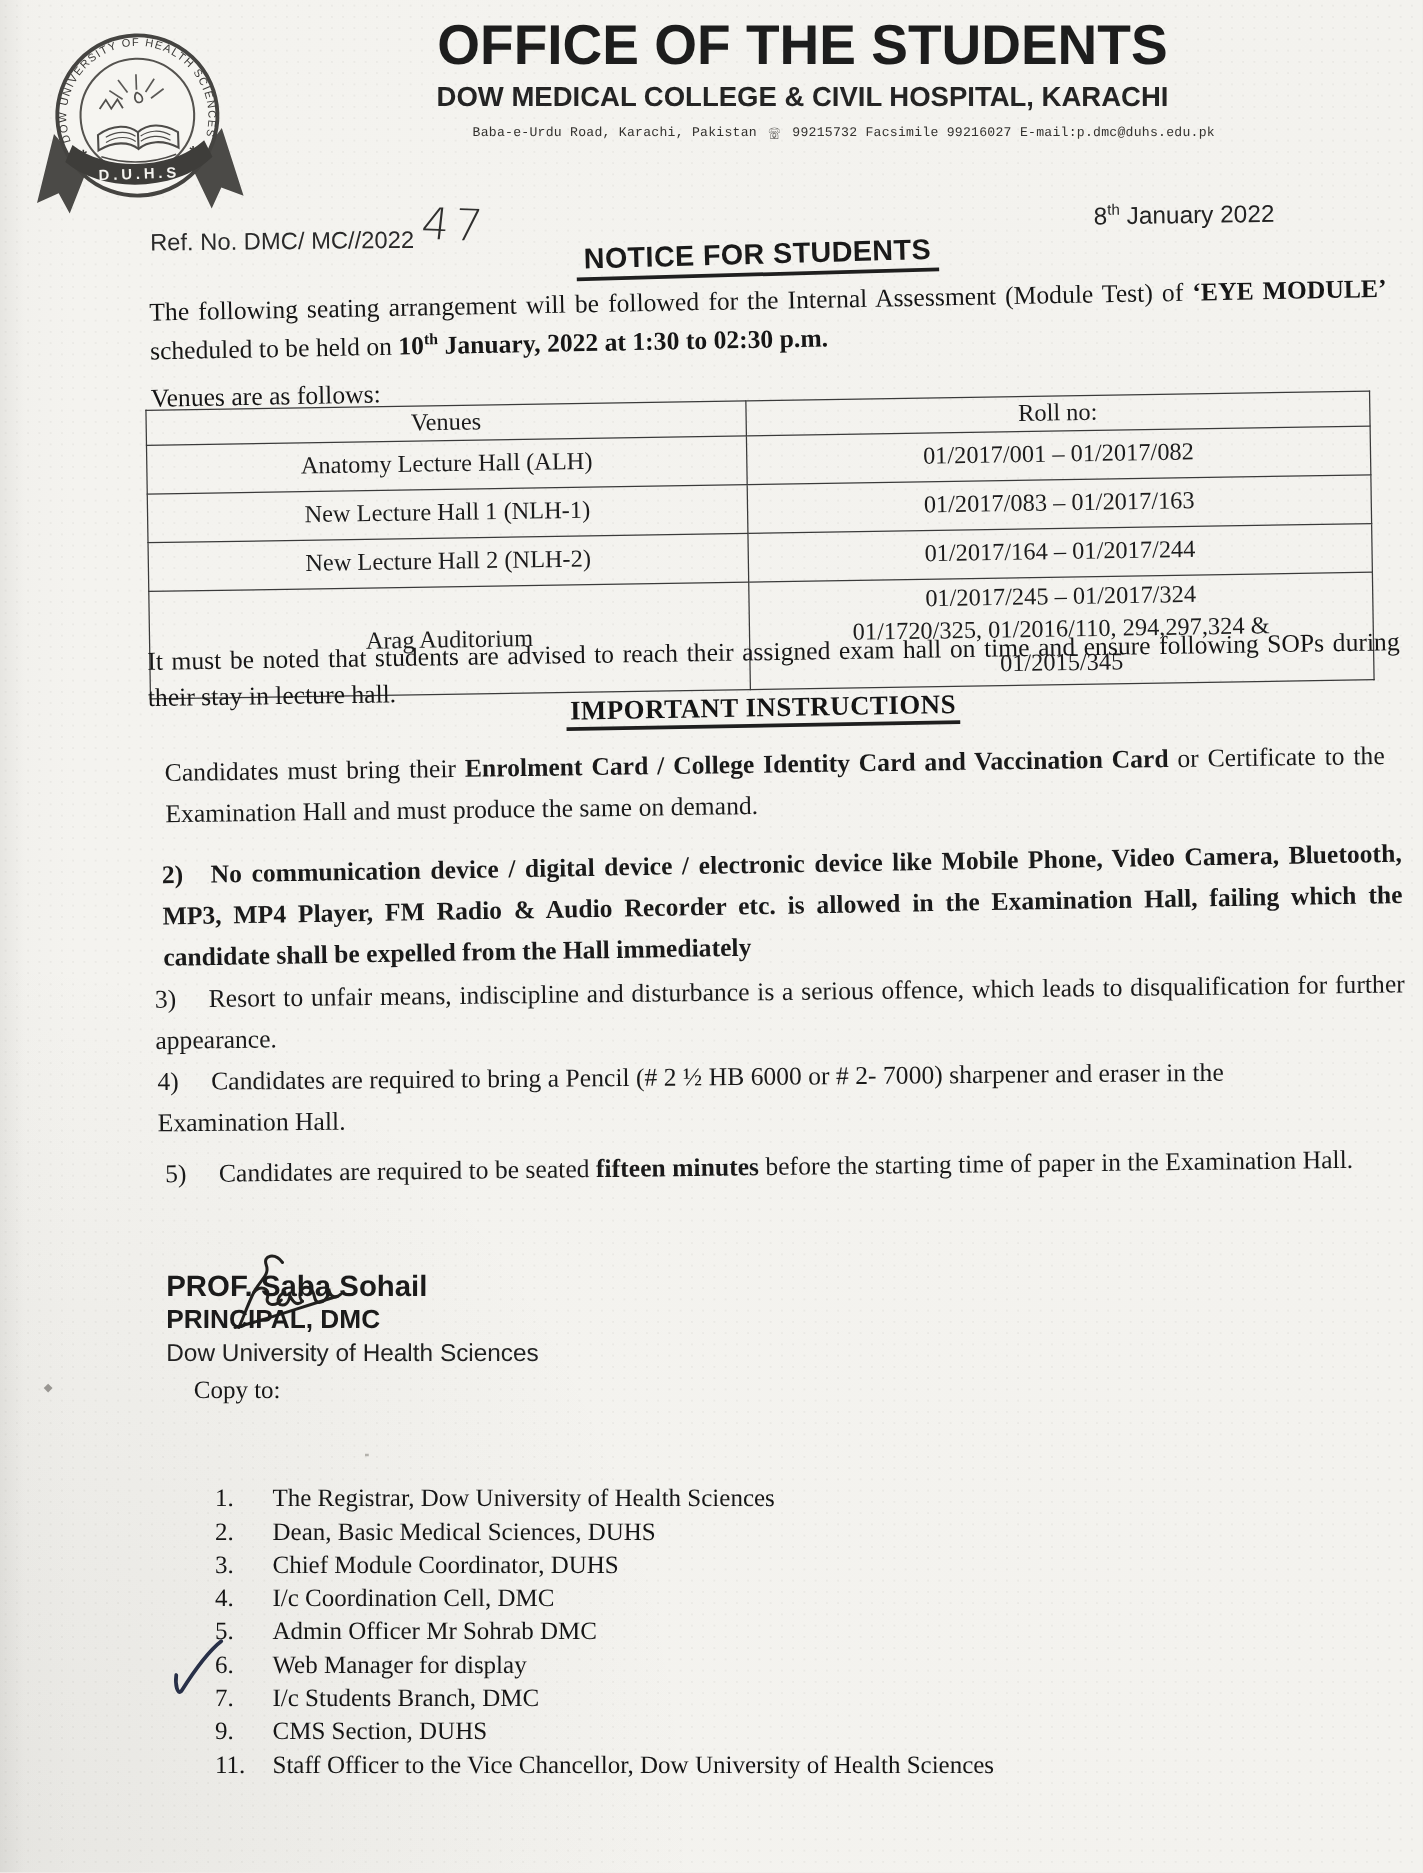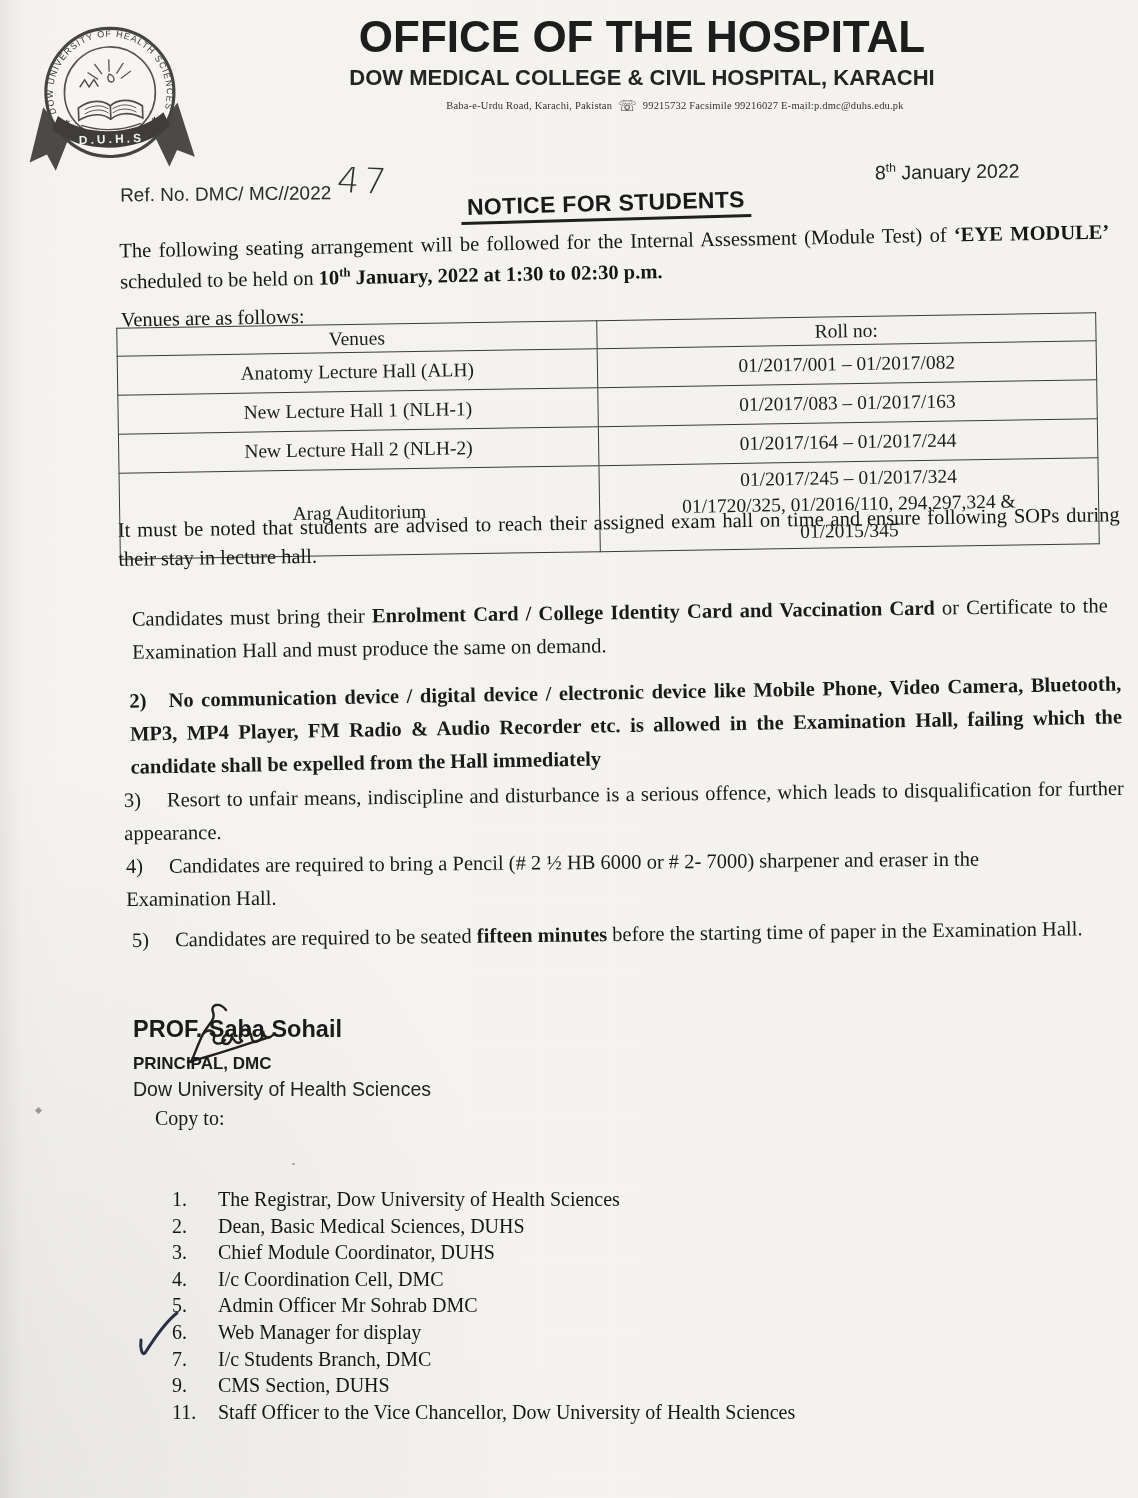--- a/index.html
+++ b/index.html
@@ -29,21 +29,21 @@
   .hdr-title {
     font-family: "Liberation Sans", sans-serif;
     font-weight: bold; font-size: 44px; letter-spacing: 0px;
     color: #1d1d1d; transform: scaleY(1.02); white-space: nowrap;
   }
   .hdr-sub {
     font-family: "Liberation Sans", sans-serif;
     font-weight: bold; font-size: 22px; color: #242424; margin-top: 3px; white-space: nowrap;
   }
   .hdr-contact {
-    font-family: Liberation Serif, serif;
+    font-family: Liberation Mono, monospace;
     font-size: 10.5px; color: #33312e; margin-top: 6px; padding-left: 66px;
     letter-spacing: 0.2px; white-space: nowrap;
   }
   .hdr-contact .phone-glyph { font-size: 15px; vertical-align: -2px; margin: 0 3px; }
 
   
   .ref-line { position: absolute; left: 120px; top: 168px; font-family: "Liberation Sans", sans-serif; font-size: 19px; color: #2a2a2a; transform: rotate(-0.6deg); }
   .ref-handwritten {
     display: inline-block; font-family: "DejaVu Sans", sans-serif; font-weight: 300;
     font-size: 35px; color: #30302f; transform: rotate(3deg) translateY(-6px) skewX(-4deg);
@@ -94,21 +94,21 @@
   #instr-2 { left: 130px; top: 676px; width: 992px; transform: rotate(-1deg); font-weight: bold; }
   #instr-2 .instr-num { margin-right: 22px; }
   #instr-3 { left: 124px; top: 778px; width: 1000px; transform: rotate(-0.7deg); }
   #instr-4 { left: 126px; top: 846px; width: 930px; transform: rotate(-0.5deg); text-align: left; }
   #instr-5 { left: 132px; top: 918px; width: 962px; transform: rotate(-0.7deg); text-align: left; }
 
   
   .sig-svg { position: absolute; left: 180px; top: 1000px; }
   .sig-block { position: absolute; left: 133px; top: 1016px; }
   .sig-name  { font-family: "Liberation Sans", sans-serif; font-weight: bold; font-size: 23.5px; color: #1b1b1b; }
-  .sig-title { font-family: "Liberation Sans", sans-serif; font-weight: bold; font-size: 17px; color: #1b1b1b; margin-top: 11px; }
+  .sig-title { font-family: "Liberation Sans", sans-serif; font-weight: bold; font-size: 21px; color: #1b1b1b; margin-top: 1px; }
   .sig-org   { font-family: "Liberation Sans", sans-serif; font-size: 19.5px; color: #222; margin-top: 4px; }
   .copy-label { font-size: 20px; margin: 6px 0 0 22px; }
 
   
   .copy-list { position: absolute; left: 172px; top: 1186px; list-style: none; font-size: 20px; }
   .copy-list li { position: relative; line-height: 26.6px; white-space: nowrap; }
   .copy-list .li-num { display: inline-block; width: 46px; }
   .check-svg { position: absolute; left: -36px; top: -9px; }
 
   .speck1 { position: absolute; left: 36px; top: 1108px; width: 5px; height: 5px; background: #6b6964; transform: rotate(45deg); opacity: 0.65; }
@@ -157,21 +157,21 @@
         <path d="M 97 92 C 103 88 112 87 120 92" stroke-width="0.9"></path>
         <path d="M 66 103 q 29 10 58 0" stroke-width="1.2"></path>
       </g>
 
       <path d="M 38 106 C 66 132 124 132 152 106 L 146 93 C 120 115 70 115 44 93 Z" fill="#3e3d3a"></path>
       <text x="95" y="121" text-anchor="middle" font-family="Liberation Sans, sans-serif" font-weight="bold" font-size="11.5" letter-spacing="3" fill="#f4f3ef">D.U.H.S</text>
     </svg>
   </div>
 
   <div class="hdr-text">
-    <div class="hdr-title">OFFICE OF THE HOSPITAL</div>
+    <div class="hdr-title">OFFICE OF THE STUDENTS</div>
     <div class="hdr-sub">DOW MEDICAL COLLEGE &amp; CIVIL HOSPITAL, KARACHI</div>
     <div class="hdr-contact">
       <span>Baba-e-Urdu Road, Karachi, Pakistan</span>
       <span class="phone-glyph">☏</span>
       <span>99215732</span>
       <span>Facsimile</span>
       <span>99216027</span>
       <span>E-mail:</span><span>p.dmc@duhs.edu.pk</span>
     </div>
   </div>
@@ -226,20 +226,23 @@
             <div>01/2015/345</div>
           </div>
         </td>
       </tr>
     </tbody>
       </table>
   </div>
 
   <div class="sop-para">It must be noted that students are advised to reach their assigned exam hall on time and ensure following SOPs during their stay in lecture hall.</div>
 
+  <div class="imp-row">
+    <span class="imp-heading">IMPORTANT INSTRUCTIONS</span>
+  </div>
 
   <p class="instr" id="instr-1">
     <span>Candidates must bring their </span><strong>Enrolment Card / College Identity Card and Vaccination Card</strong><span> or Certificate to the Examination Hall and must produce the same on demand.</span>
   </p>
 
   <p class="instr" id="instr-2">
     <span class="instr-num">2)</span><span>No communication device / digital device / electronic device like Mobile Phone, Video Camera, Bluetooth, MP3, MP4 Player, FM Radio &amp; Audio Recorder etc. is allowed in the Examination Hall, failing which the candidate shall be expelled from the Hall immediately</span>
   </p>
 
   <p class="instr" id="instr-3">

